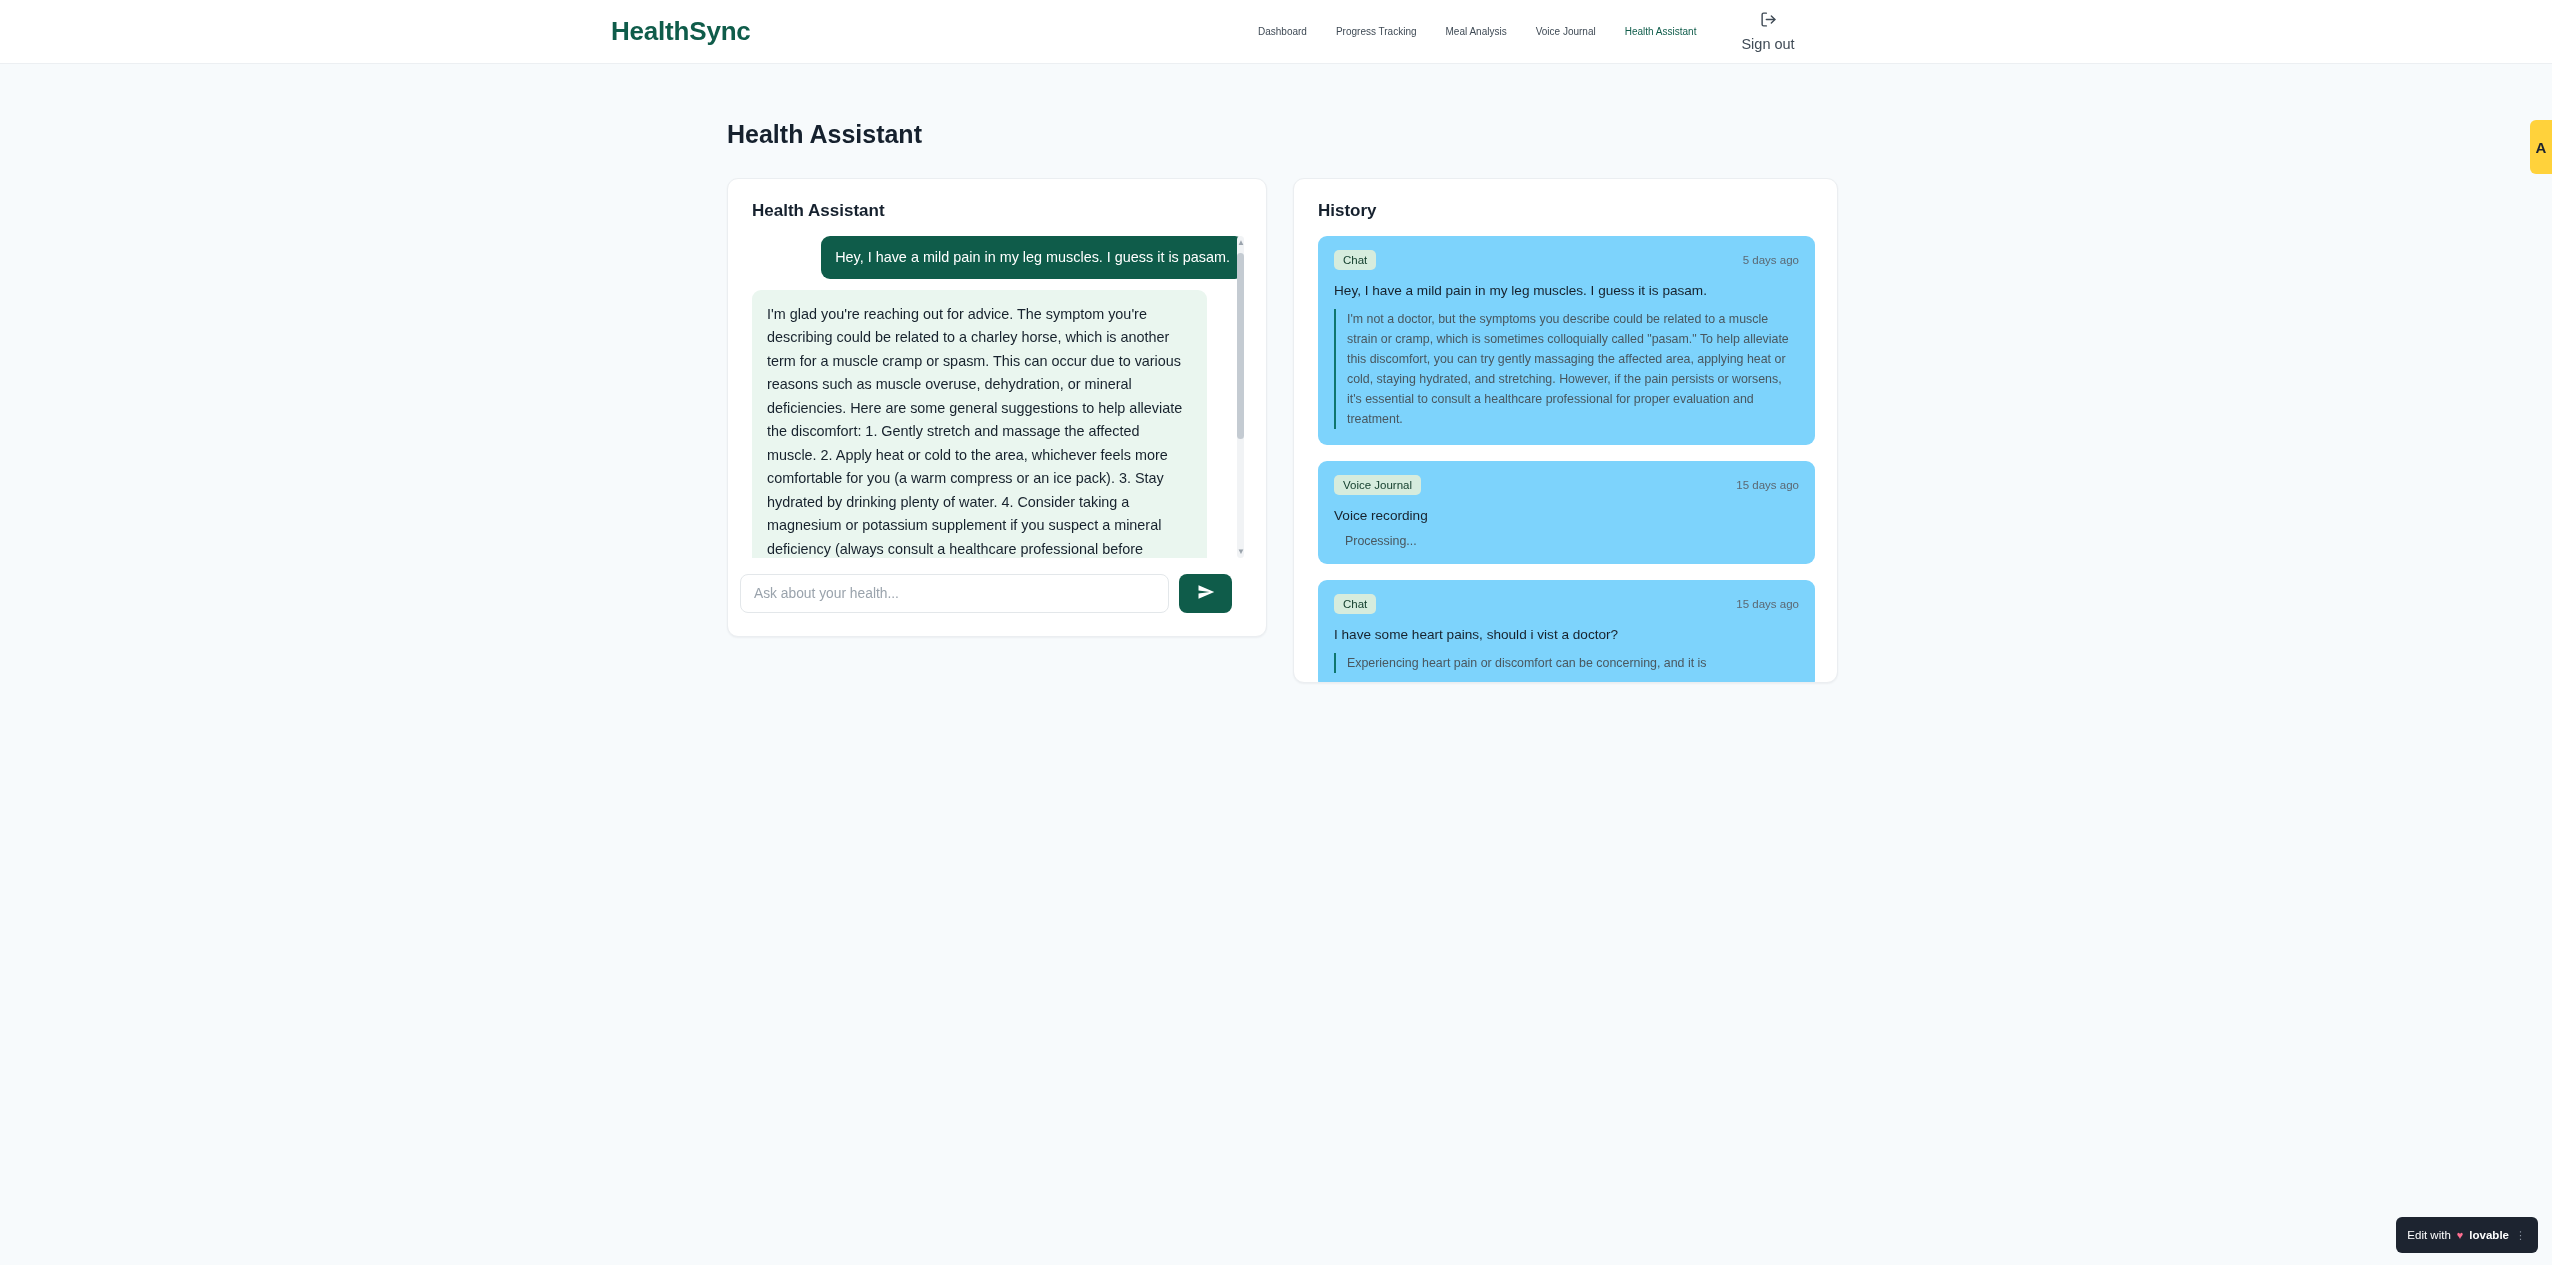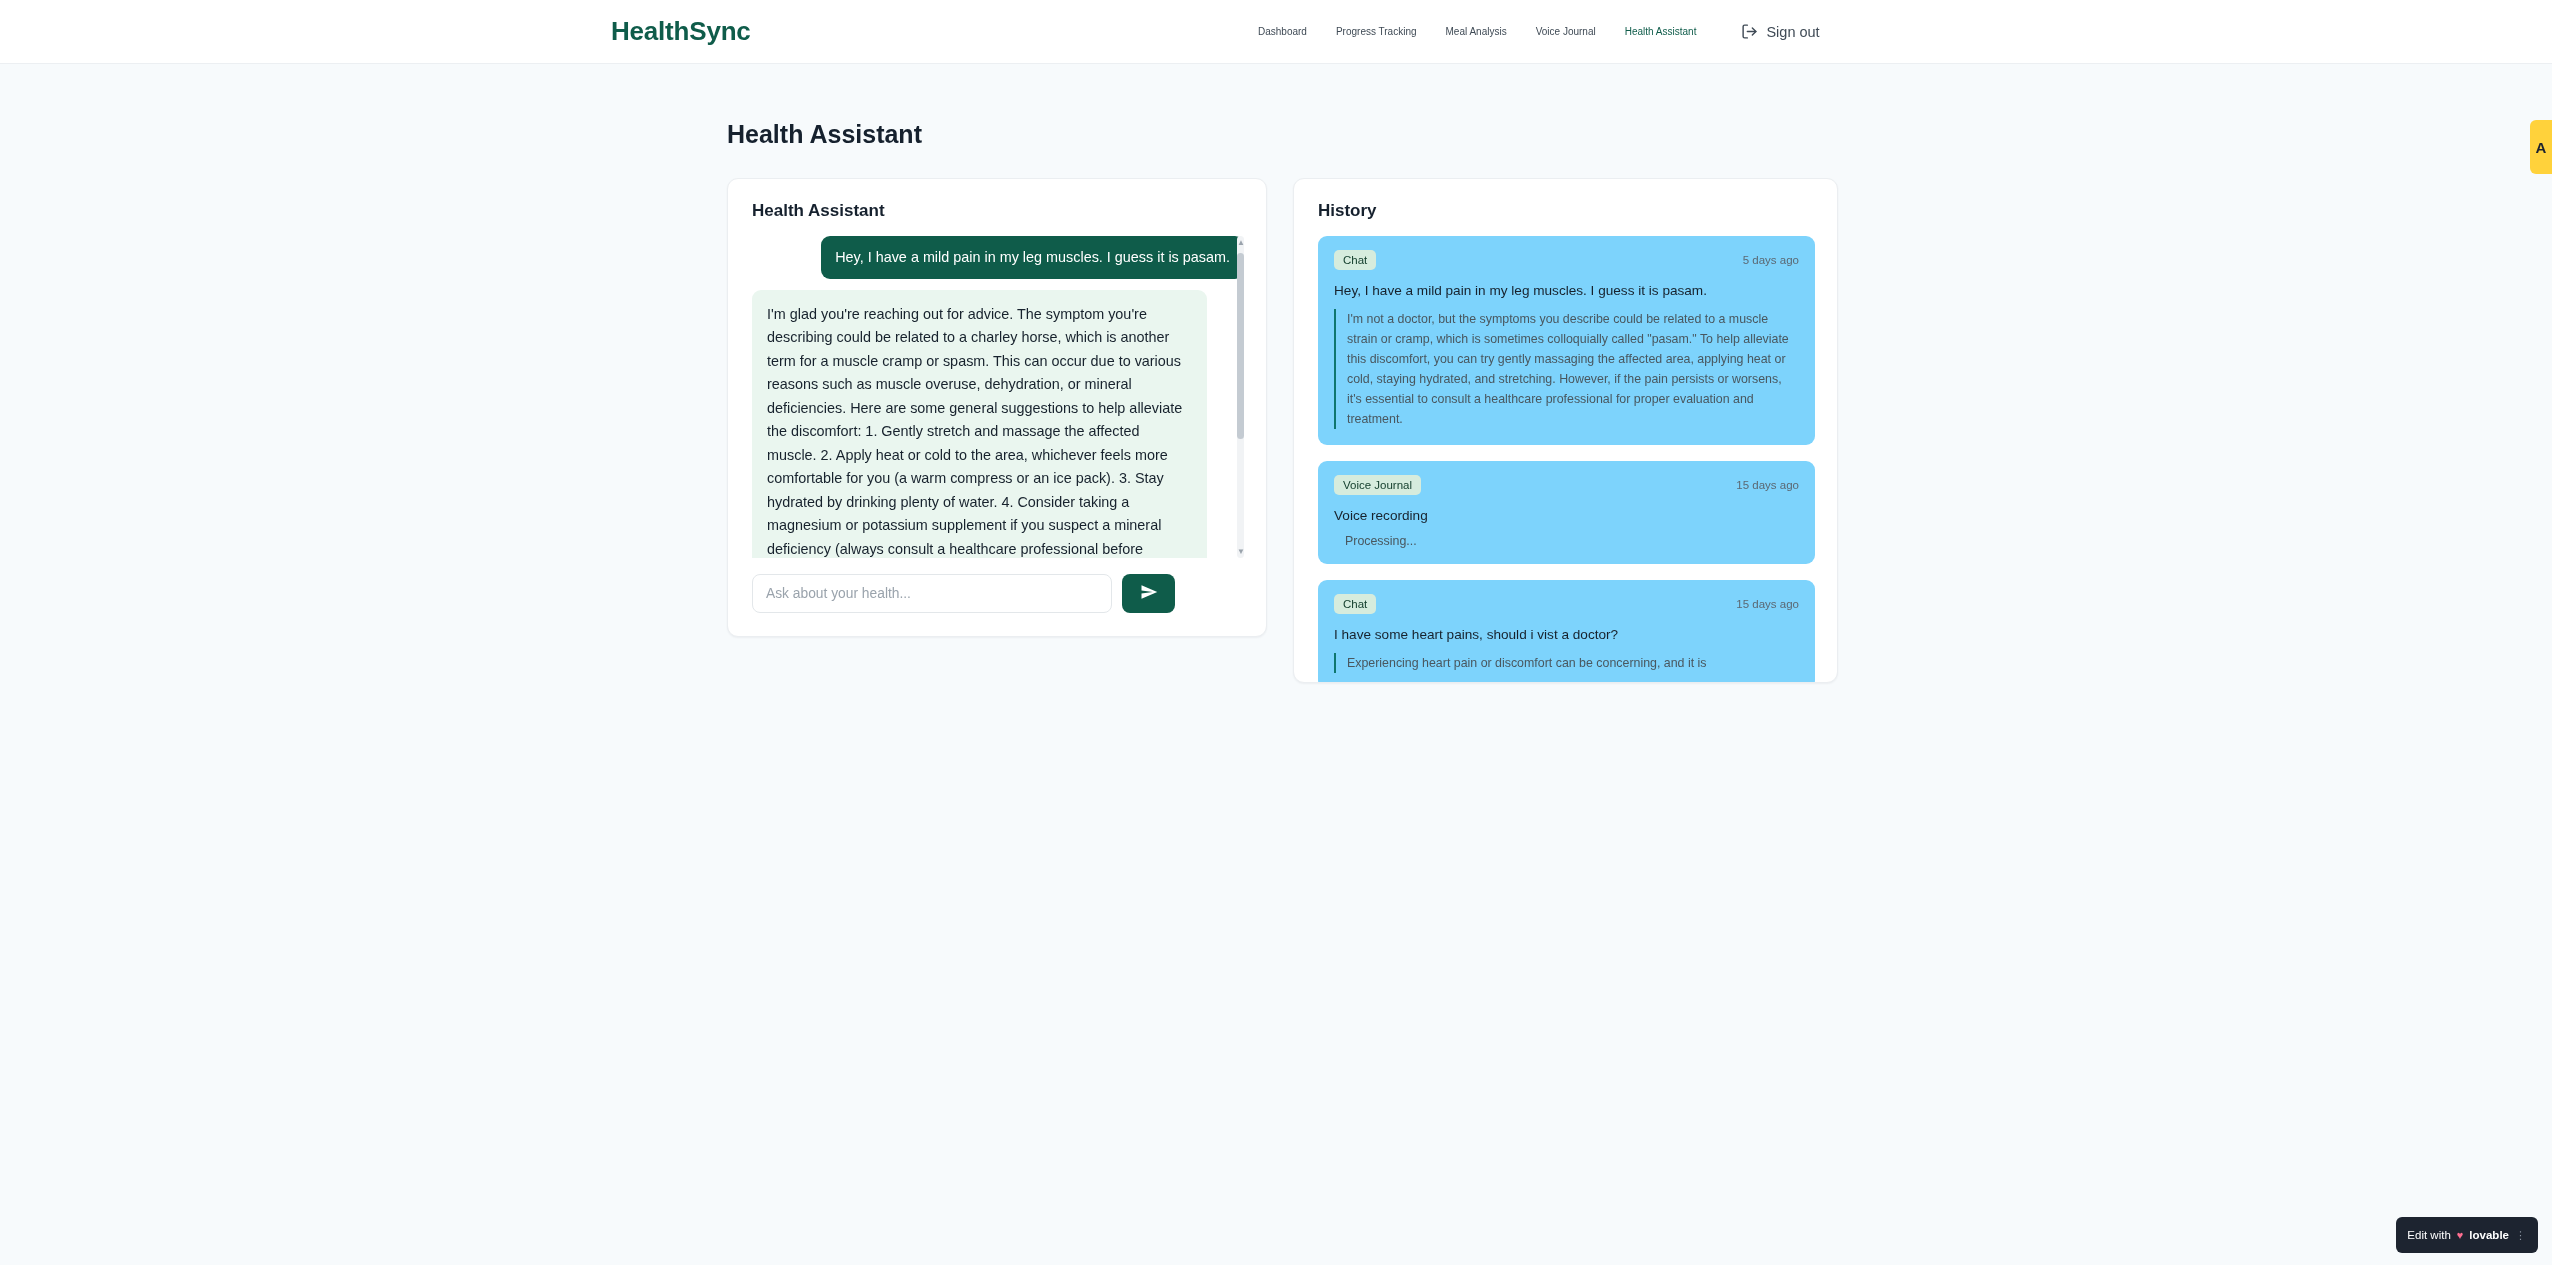--- a/index.html
+++ b/index.html
@@ -45,20 +45,21 @@
     color: #0f5c4a;
     font-weight: 500;
   }
   .signout {
     display: flex;
     align-items: center;
     gap: 8px;
     margin-left: 16px;
     font-size: 14.5px;
     color: #3f4a55;
+    flex-direction: column;
   }
   .signout svg { display: block; }
   .page-title {
     position: absolute;
     left: 727px;
     top: 120px;
     font-size: 25px;
     font-weight: bold;
     color: #16212e;
   }
@@ -130,22 +131,22 @@
     position: absolute; left: 0;
     width: 7px; height: 9px;
     color: #9aa3ac; font-size: 8px;
     text-align: center; line-height: 9px;
   }
   .scroll-arrow.up { top: 2px; }
   .scroll-arrow.down { bottom: 2px; }
 
   .composer {
     position: absolute;
-    left: 24px; bottom: 23px;
-    width: 423px;
+    left: 12px; bottom: 23px;
+    width: 492px;
     display: flex;
     gap: 10px;
   }
   .composer input {
     flex: 1;
     height: 39px;
     border: 1px solid #e3e7ea;
     border-radius: 8px;
     padding: 0 13px;
     font-size: 13.8px;

